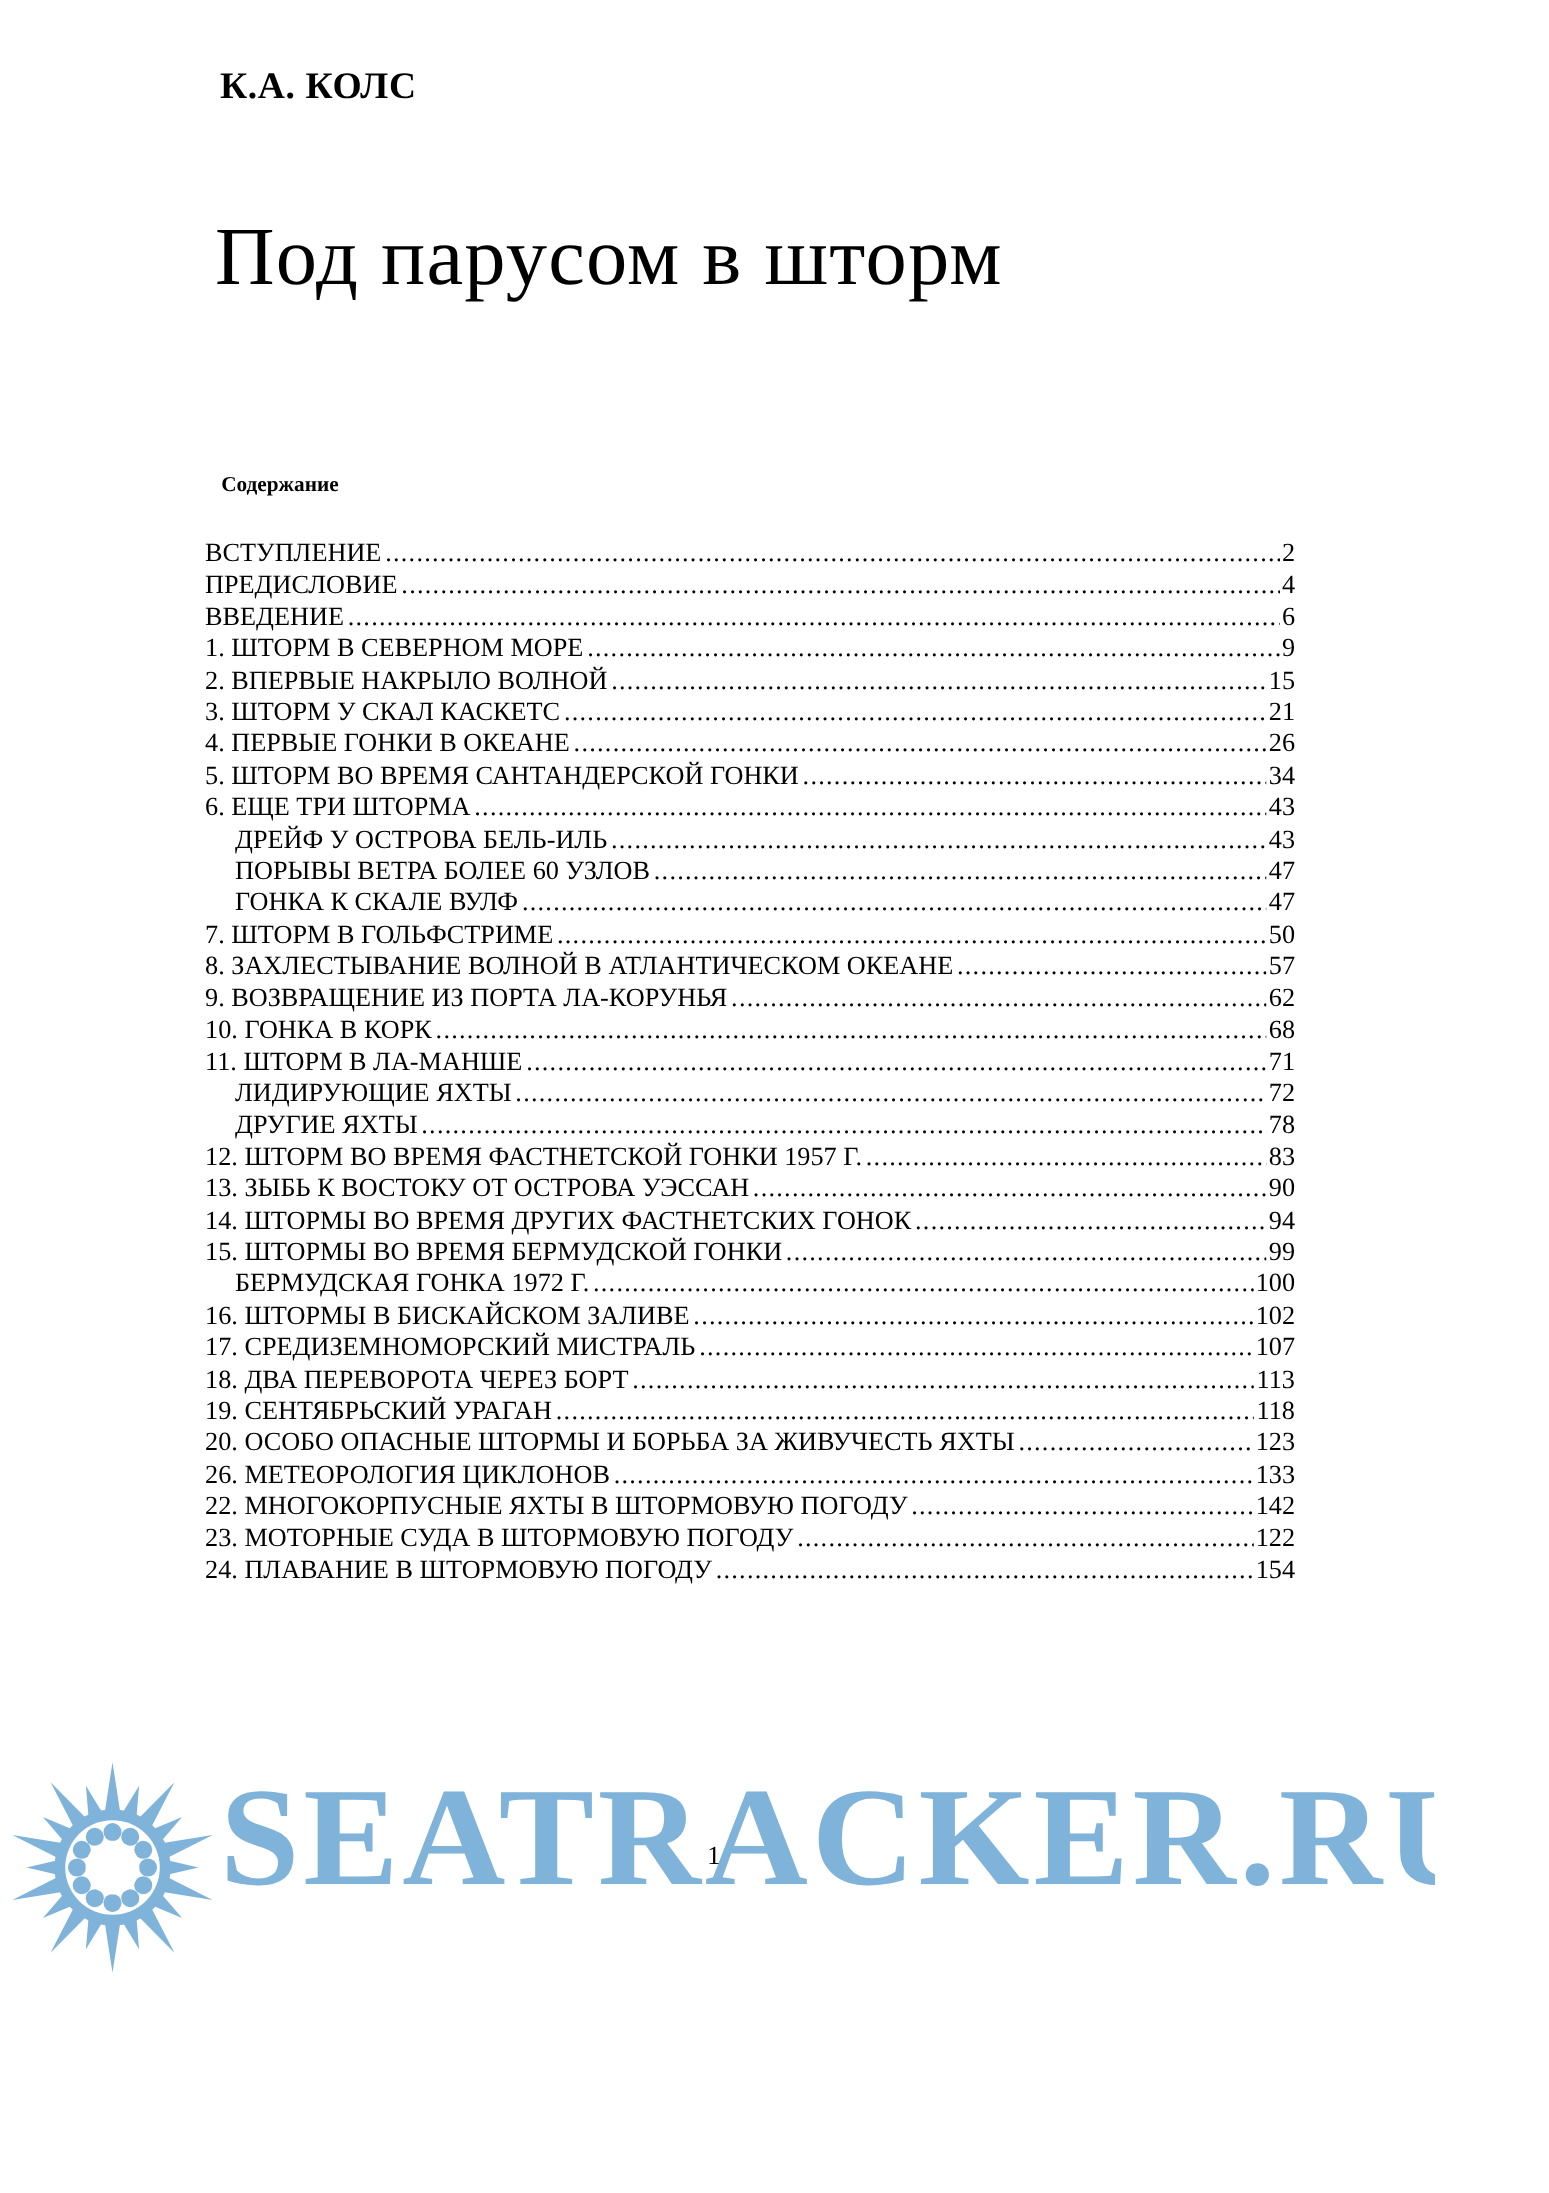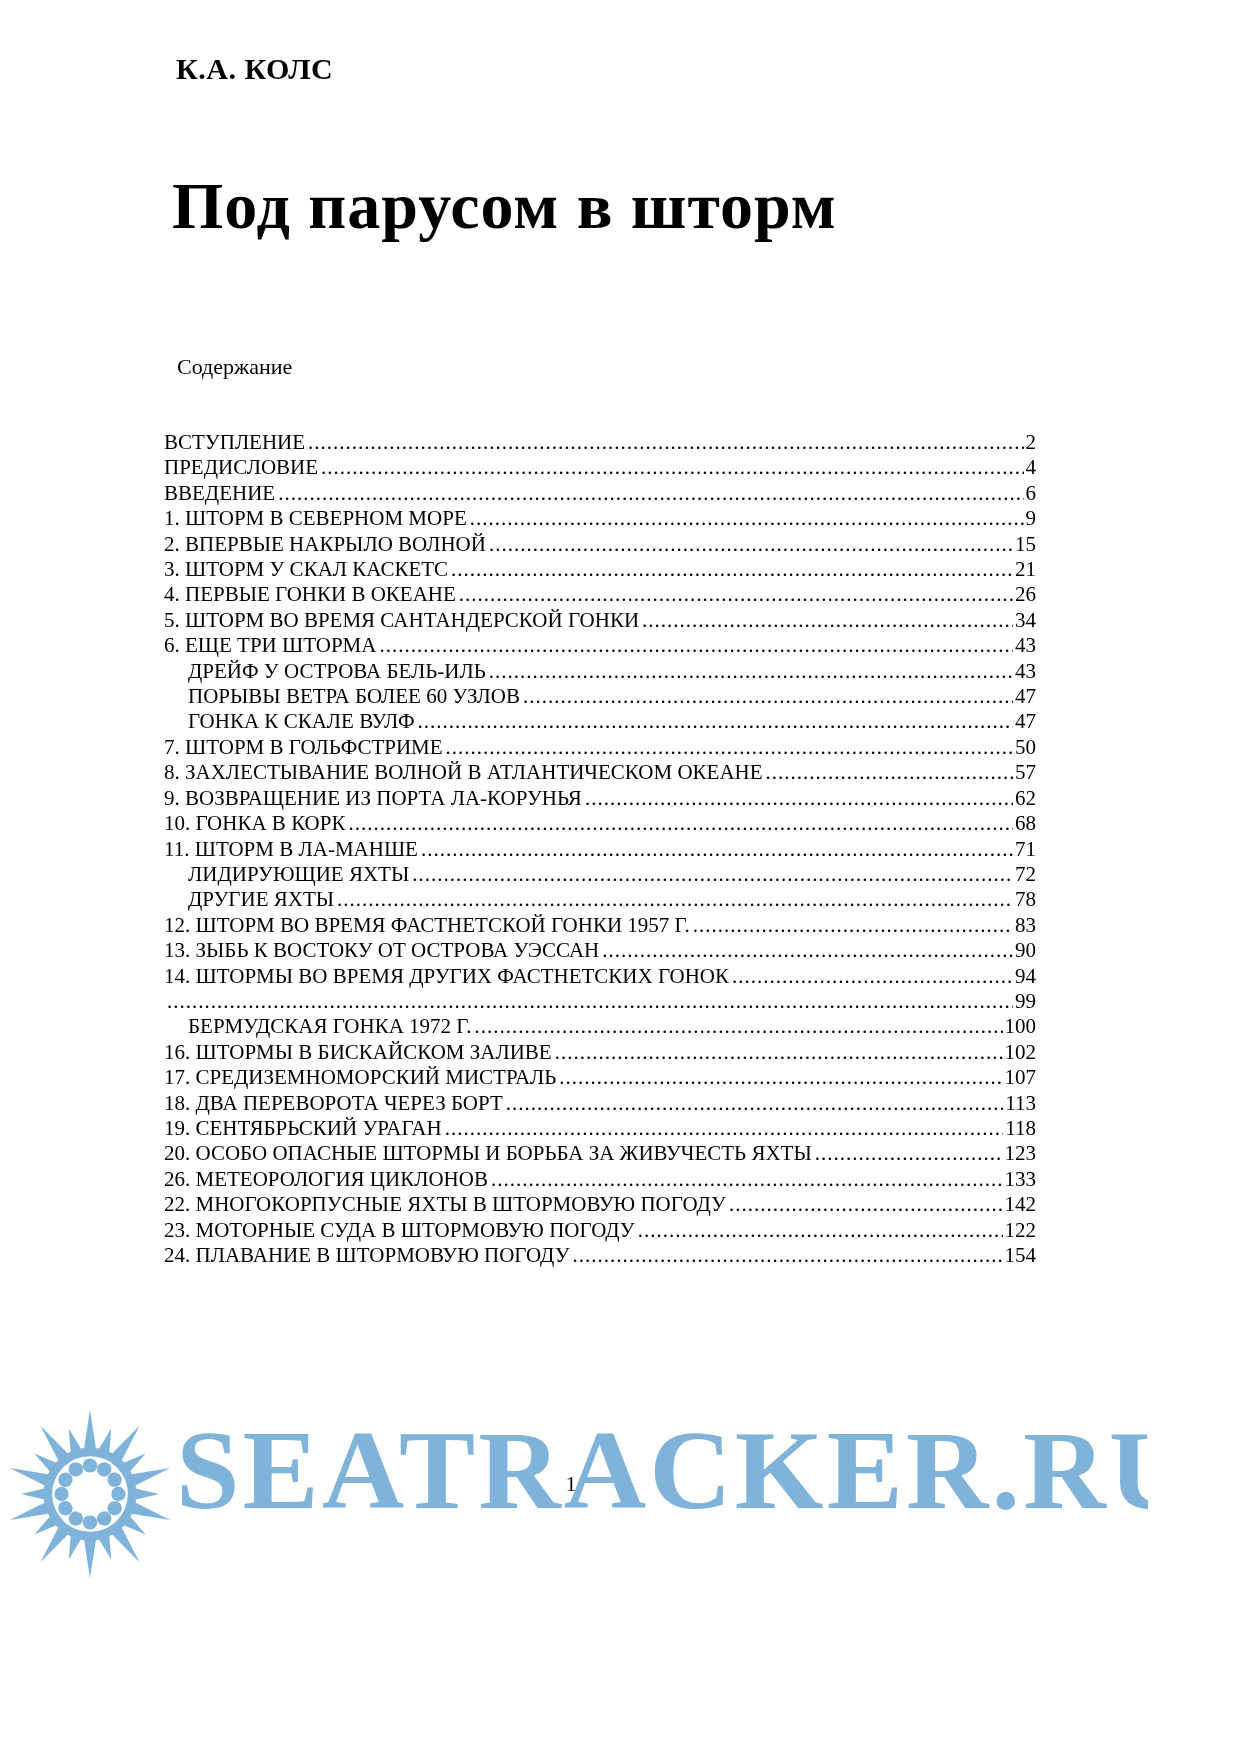--- a/index.html
+++ b/index.html
@@ -18,29 +18,29 @@
     top: 52px;
     font-size: 30px;
     font-weight: bold;
     letter-spacing: 0.5px;
   }
   .book-title {
     position: absolute;
     left: 172px;
     top: 168px;
     font-size: 66px;
+    font-weight: normal;
+    letter-spacing: 1px;
+  }
+  .toc-heading {
+    position: absolute;
+    left: 177px;
+    top: 378px;
+    font-size: 17px;
     font-weight: bold;
-    letter-spacing: 1px;
-  }
-  .toc-heading {
-    position: absolute;
-    left: 177px;
-    top: 354px;
-    font-size: 22px;
-    font-weight: normal;
   }
   .toc {
     position: absolute;
     left: 140px;
     top: 430px;
     width: 872px;
     margin-left: 24px;
   }
   .toc-row {
     display: flex;
@@ -216,20 +216,21 @@
         <span class="toc-label">13. ЗЫБЬ К ВОСТОКУ ОТ ОСТРОВА УЭССАН</span>
         <span class="toc-dots">................................................................................................................................................................................................................................................</span>
         <span class="toc-page">90</span>
       </div>
       <div class="toc-row">
         <span class="toc-label">14. ШТОРМЫ ВО ВРЕМЯ ДРУГИХ ФАСТНЕТСКИХ ГОНОК</span>
         <span class="toc-dots">................................................................................................................................................................................................................................................</span>
         <span class="toc-page">94</span>
       </div>
       <div class="toc-row">
+        <span class="toc-label">15. ШТОРМЫ ВО ВРЕМЯ БЕРМУДСКОЙ ГОНКИ</span>
         <span class="toc-dots">................................................................................................................................................................................................................................................</span>
         <span class="toc-page">99</span>
       </div>
       <div class="toc-row indent">
         <span class="toc-label">БЕРМУДСКАЯ ГОНКА 1972 Г.</span>
         <span class="toc-dots">................................................................................................................................................................................................................................................</span>
         <span class="toc-page">100</span>
       </div>
       <div class="toc-row">
         <span class="toc-label">16. ШТОРМЫ В БИСКАЙСКОМ ЗАЛИВЕ</span>

